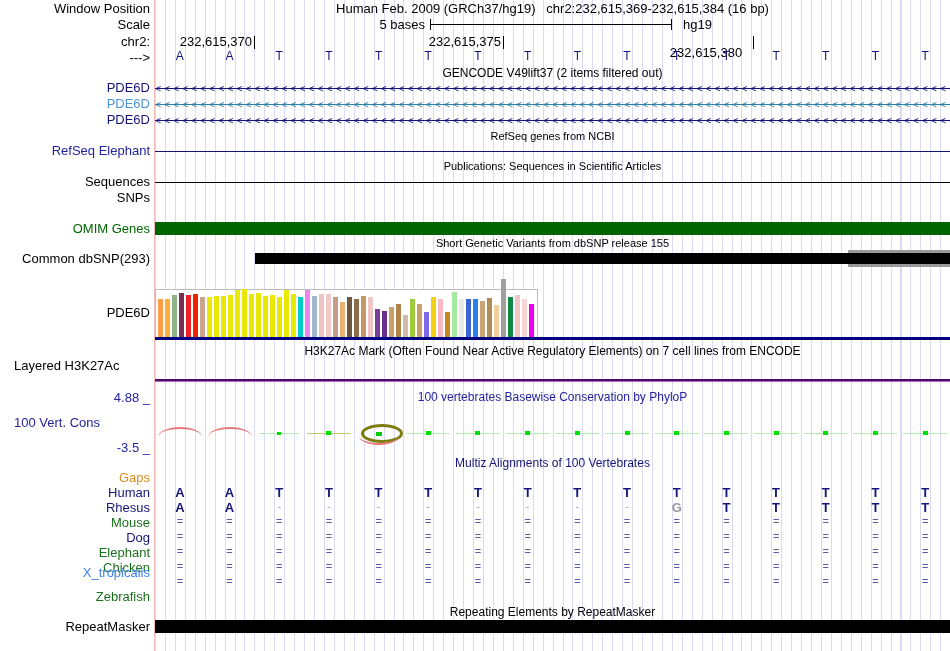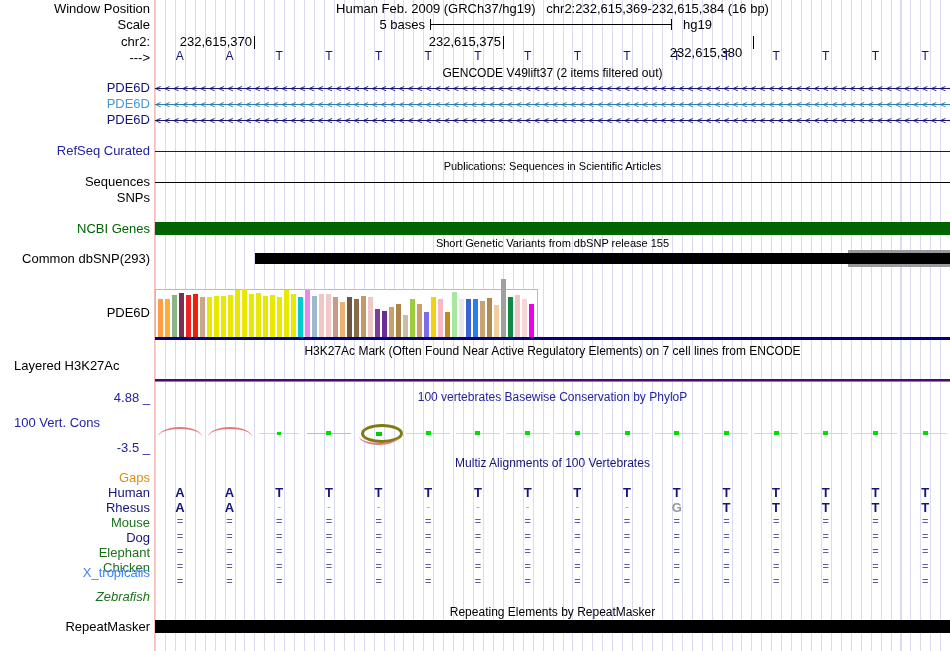--- a/index.html
+++ b/index.html
@@ -38,29 +38,30 @@
   <div class="abs" style="left:430px;top:24px;width:242px;height:1px;background:#000;"></div>
   <div class="abs" style="left:430px;top:19px;width:1px;height:11px;background:#000;"></div>
   <div class="abs" style="left:671px;top:19px;width:1px;height:11px;background:#000;"></div>
   <div class="abs" style="left:683px;top:18px;">hg19</div>
 
   <div class="abs r" style="top:35px;">chr2:</div>
   <div class="abs r" style="top:51px;">---&gt;</div>
 
   <div class="abs ttl t12" style="top:67px;">GENCODE V49lift37 (2 items filtered out)</div>
 
-  <div class="abs r blue" style="top:144px;">RefSeq Curated</div>
+  <div class="abs ttl t11" style="top:131px;">RefSeq genes from NCBI</div>
+  <div class="abs r blue" style="top:144px;">RefSeq Elephant</div>
   <div class="abs" style="left:155px;top:151px;width:795px;height:1px;background:#14147A;"></div>
 
   <div class="abs ttl t11" style="top:161px;">Publications: Sequences in Scientific Articles</div>
   <div class="abs r" style="top:175px;">Sequences</div>
   <div class="abs" style="left:155px;top:182px;width:795px;height:1px;background:#000;"></div>
   <div class="abs r" style="top:191px;">SNPs</div>
 
-  <div class="abs r dgreen" style="top:222px;">NCBI Genes</div>
+  <div class="abs r dgreen" style="top:222px;">OMIM Genes</div>
   <div class="abs" style="left:155px;top:222px;width:795px;height:13px;background:#006400;"></div>
 
   <div class="abs ttl t11" style="top:238px;">Short Genetic Variants from dbSNP release 155</div>
   <div class="abs r" style="top:252px;">Common dbSNP(293)</div>
   <div class="abs" style="left:848px;top:250px;width:102px;height:17px;background:#9A9A9A;"></div>
   <div class="abs" style="left:255px;top:253px;width:695px;height:11px;background:#000;"></div>
 
   <div class="abs" style="left:155px;top:289px;width:381px;height:48px;background:#fff;border:1px solid #BBB;"></div>
   <div class="abs r" style="top:306px;">PDE6D</div>
   <div class="abs" style="left:155px;top:337px;width:795px;height:3px;background:#000080;"></div>
@@ -310,14 +311,14 @@
     <div class="abs ctr mz-eq" style="left: 470.969px; top: 576px; width: 14px; color: rgb(92, 92, 166);">=</div>
     <div class="abs ctr mz-eq" style="left: 520.656px; top: 576px; width: 14px; color: rgb(92, 92, 166);">=</div>
     <div class="abs ctr mz-eq" style="left: 570.344px; top: 576px; width: 14px; color: rgb(92, 92, 166);">=</div>
     <div class="abs ctr mz-eq" style="left: 620.031px; top: 576px; width: 14px; color: rgb(92, 92, 166);">=</div>
     <div class="abs ctr mz-eq" style="left: 669.719px; top: 576px; width: 14px; color: rgb(92, 92, 166);">=</div>
     <div class="abs ctr mz-eq" style="left: 719.406px; top: 576px; width: 14px; color: rgb(92, 92, 166);">=</div>
     <div class="abs ctr mz-eq" style="left: 769.094px; top: 576px; width: 14px; color: rgb(92, 92, 166);">=</div>
     <div class="abs ctr mz-eq" style="left: 818.781px; top: 576px; width: 14px; color: rgb(92, 92, 166);">=</div>
     <div class="abs ctr mz-eq" style="left: 868.469px; top: 576px; width: 14px; color: rgb(92, 92, 166);">=</div>
     <div class="abs ctr mz-eq" style="left: 918.156px; top: 576px; width: 14px; color: rgb(92, 92, 166);">=</div>
-    <div class="abs r" style="top: 590px; color: rgb(27, 112, 27); font-style: italic;">Zebrafish</div>
+    <div class="abs r" style="top: 590px; color: rgb(27, 112, 27);">Zebrafish</div>
   </div>
 
 </body></html>

